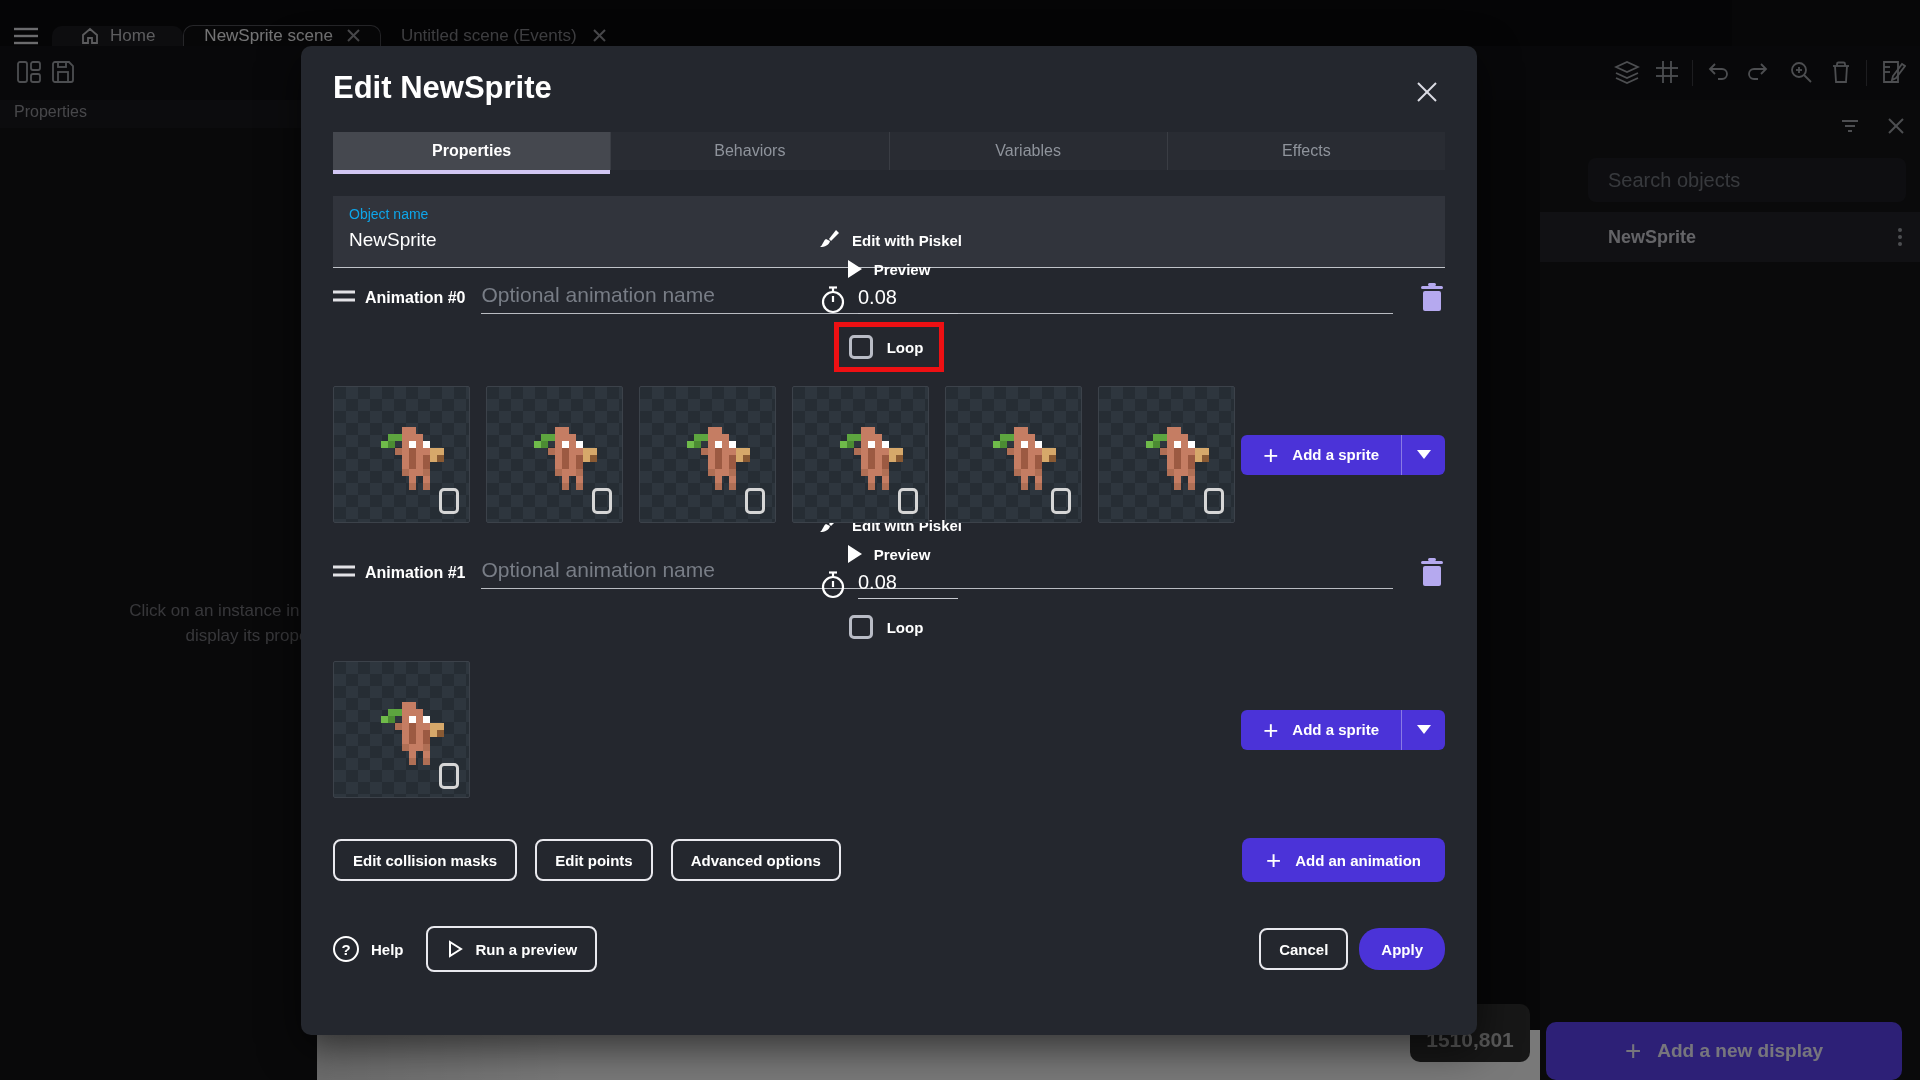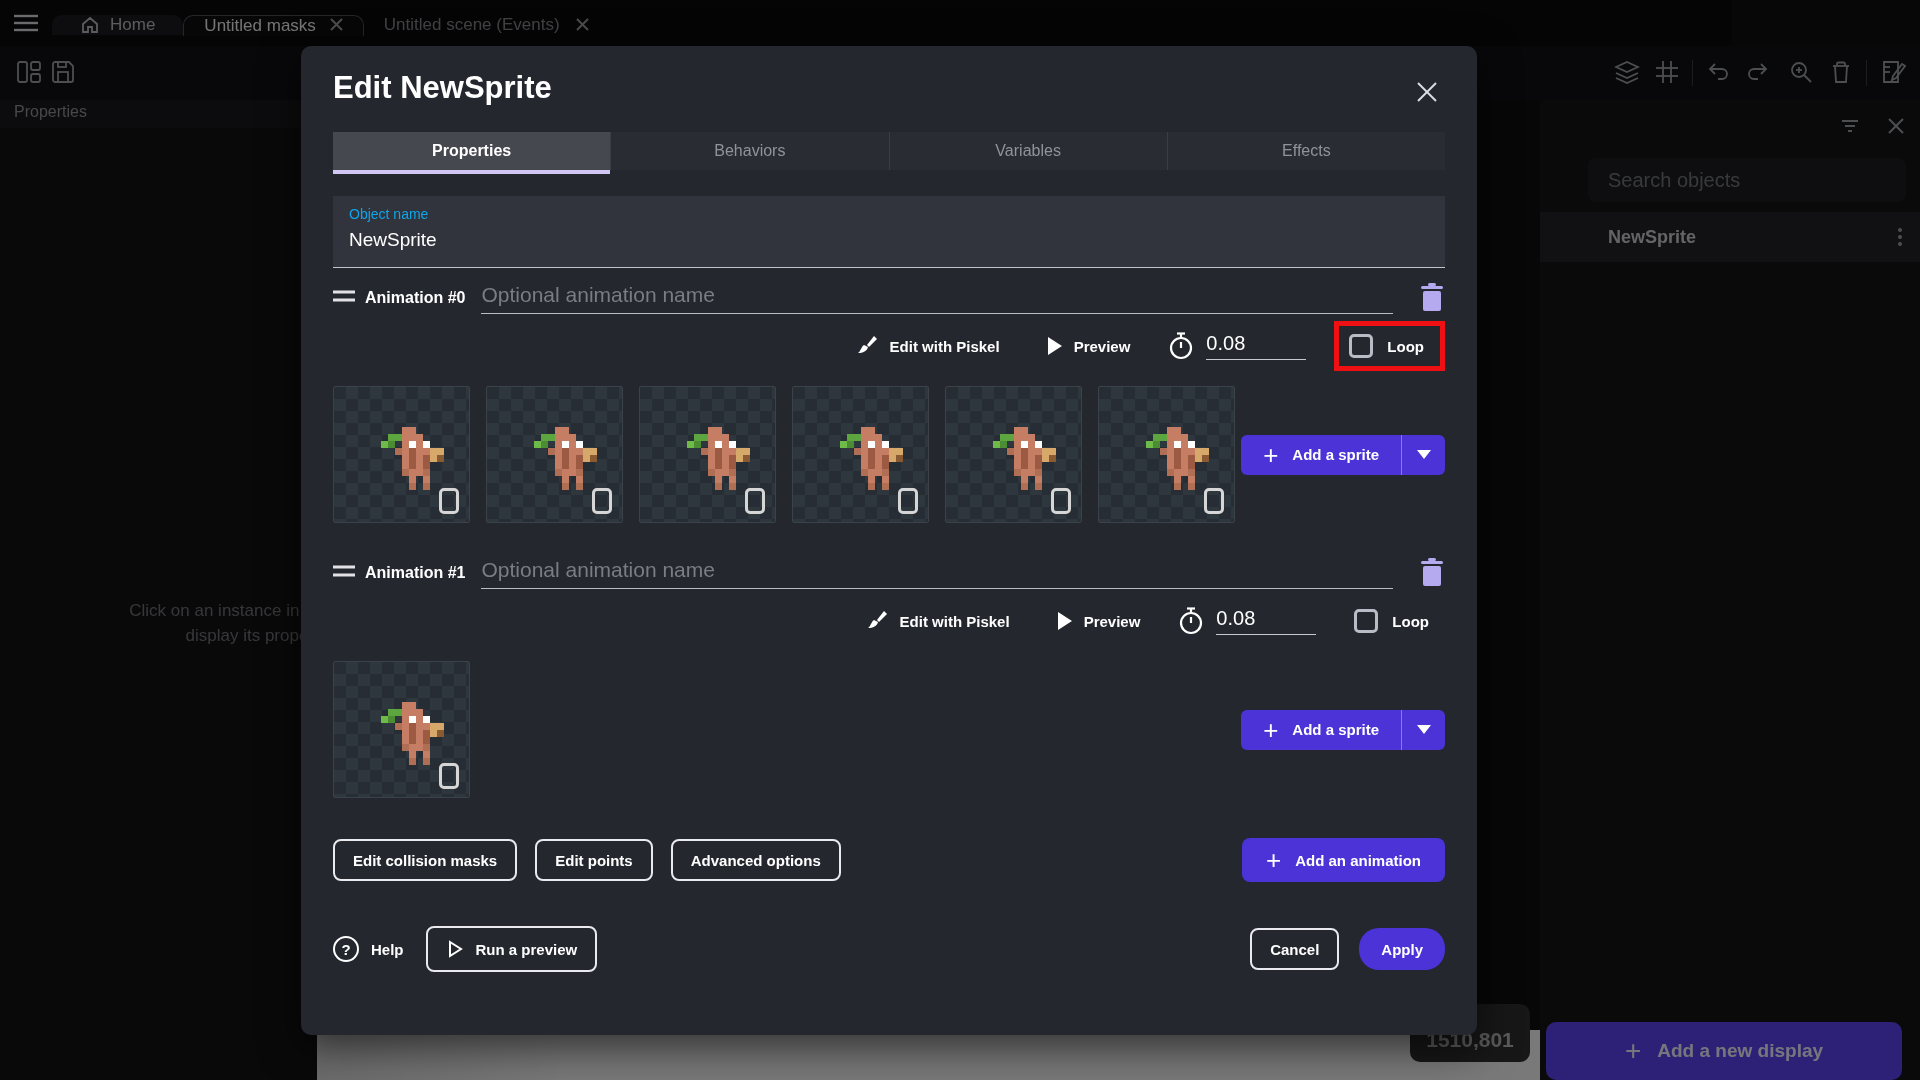--- a/index.html
+++ b/index.html
@@ -2,21 +2,21 @@
 <html><head>
 <meta charset="utf-8">
 <style>
   * { margin:0; padding:0; box-sizing:border-box; }
   html,body { width:1920px; height:1080px; overflow:hidden; background:#0e0e10;
               font-family:"Liberation Sans","DejaVu Sans",sans-serif; }
 
   
   #app { position:absolute; inset:0; }
 
-  .topbar { position:absolute; left:0; top:0; width:1732px; height:46px; background:#0b0b0d; display:flex; align-items:center; }
+  .topbar { position:absolute; left:0; top:0; width:1732px; height:46px; background:#0b0b0d; display:flex; align-items:flex-end; }
   .hamburger { width:52px; display:flex; align-items:center; justify-content:center; cursor:pointer; }
   .hamburger svg { width:26px; height:20px; stroke:#d7d7da; stroke-width:2.4; }
   .tab-home { display:flex; align-items:center; gap:10px; padding:0 28px; background:#1b1b1f; border-radius:10px 10px 0 0; margin-top:4px; color:#b9b9bd; font-size:17px; }
   .tab-scene { display:flex; align-items:center; gap:14px; padding:0 20px; margin-top:4px; border:1px solid #4c4c52; border-bottom:none; border-radius:10px 10px 0 0; background:#0e0e10; color:#e8e8ea; font-size:17px; }
   .tab-events { display:flex; align-items:center; gap:16px; padding:0 20px; margin-top:4px; color:#85858b; font-size:17px; }
   .tab-x { font-size:15px; color:#9a9aa0; }
   .tab-x svg { width:13px; height:13px; stroke:#9a9aa0; stroke-width:2; }
 
   .toolbar { position:absolute; left:0; top:46px; width:1920px; height:54px; background:#111114; }
   .tool-icn { position:absolute; top:13px; width:26px; height:26px; color:#9a9da3; }
@@ -63,21 +63,21 @@
 
   .anim-header { margin-top:8px; height:44px; display:flex; align-items:center; }
   .drag-handle { width:24px; color:#e2e2e6; }
   .drag-handle svg { width:22px; height:14px; stroke:currentColor; stroke-width:3; }
   .anim-label { color:#ffffff; font-size:16px; font-weight:bold; margin:0 16px 0 8px; white-space:nowrap; }
   .anim-name-input { flex:1; background:transparent; border:none; border-bottom:1px solid #b9bcc2; color:#d946ef; font-size:21px; padding-bottom:6px; outline:none; }
   .anim-name-input::placeholder { color:#787d86; }
   .trash-btn { margin-left:26px; width:26px; height:30px; color:#b5a9ef; cursor:pointer; }
   .trash-btn svg { width:100%; height:100%; fill:currentColor; }
 
-  .anim-controls { height:52px; display:flex; align-items:center; justify-content:flex-end; gap:28px; }
+  .anim-controls { height:52px; display:flex; align-items:center; justify-content:flex-end; gap:8px;flex-direction:column; }
   .ctl-btn { display:flex; align-items:center; gap:12px; color:#ffffff; font-size:15px; font-weight:bold; padding:0 10px; cursor:pointer; }
   .ctl-btn svg { width:24px; height:24px; }
   .time-wrap { display:flex; align-items:center; gap:12px; }
   .time-wrap svg { width:26px; height:28px; stroke:#ffffff; fill:none; stroke-width:2.2; }
   .time-input { width:100px; background:transparent; border:none; border-bottom:1px solid #c6c9cf; color:#ffffff; font-size:20px; padding-bottom:4px; outline:none; }
   .loop-wrap { display:flex; align-items:center; gap:14px; padding:8px 16px 8px 10px; }
   .loop-wrap.highlighted { border:5px solid #ee1013; }
   .loop-box { width:24px; height:24px; border:3px solid #b9bcc6; border-radius:5px; background:transparent; }
   .loop-label { color:#ffffff; font-size:15px; font-weight:bold; }
 
@@ -111,21 +111,21 @@
   .outline-btn { height:42px; border:2px solid #e9e9ee; border-radius:8px; background:transparent; color:#ffffff; font-size:15px; font-weight:bold; padding:0 18px; display:flex; align-items:center; gap:12px; cursor:pointer; }
   .add-anim-btn { margin-left:auto; height:44px; background:#4b33d8; border-radius:8px; color:#ffffff; font-size:15px; font-weight:bold; display:flex; align-items:center; gap:14px; padding:0 24px; cursor:pointer; }
   .add-anim-btn .plus { font-size:26px; font-weight:normal; line-height:1; }
 
   .bottom-row { margin-top:44px; display:flex; align-items:center; }
   .help-btn { display:flex; align-items:center; gap:12px; color:#ffffff; font-size:15px; font-weight:bold; cursor:pointer; }
   .help-circle { width:26px; height:26px; border:2px solid #ffffff; border-radius:50%; display:flex; align-items:center; justify-content:center; font-size:15px; }
   .run-preview { margin-left:22px; height:46px; }
   .run-preview svg { width:18px; height:18px; stroke:#ffffff; fill:none; stroke-width:2; }
   .cancel-btn { margin-left:auto; height:42px;text-align:center; }
-  .apply-btn { margin-left:20px; height:42px; background:#4b33d8; border:none; border-radius:20px; color:#ffffff; font-size:15px; font-weight:bold; padding:0 22px; display:flex; align-items:center; cursor:pointer; }
+  .apply-btn { margin-left:11px; height:42px; background:#4b33d8; border:none; border-radius:20px; color:#ffffff; font-size:15px; font-weight:bold; padding:0 22px; display:flex; align-items:center; cursor:pointer; }
 
   .play-tri { width:0; height:0; border-left:14px solid #ffffff; border-top:9px solid transparent; border-bottom:9px solid transparent; }
 </style>
 </head>
 <body>
 
 <div id="app">
 
   <div class="topbar">
     <div class="hamburger">
@@ -135,21 +135,21 @@
           <line x1="1" y1="17" x2="25" y2="17"></line>
         </svg>
     </div>
     <div class="tab-home">
       <svg width="20" height="20" viewBox="0 0 20 20" fill="none" stroke="#b9b9bd" stroke-width="1.8">
           <path d="M3 9 L10 3 L17 9 V17 H12 V12 H8 V17 H3 Z"></path>
         </svg>
       <span>Home</span>
     </div>
     <div class="tab-scene">
-      <span>Untitled masks</span>
+      <span>NewSprite scene</span>
       <span class="tab-x"><svg viewBox="0 0 13 13">
             <line x1="1" y1="1" x2="12" y2="12"></line>
             <line x1="12" y1="1" x2="1" y2="12"></line>
           </svg></span>
     </div>
     <div class="tab-events">
       <span>Untitled scene (Events)</span>
       <span class="tab-x"><svg viewBox="0 0 13 13">
             <line x1="1" y1="1" x2="12" y2="12"></line>
             <line x1="12" y1="1" x2="1" y2="12"></line>

